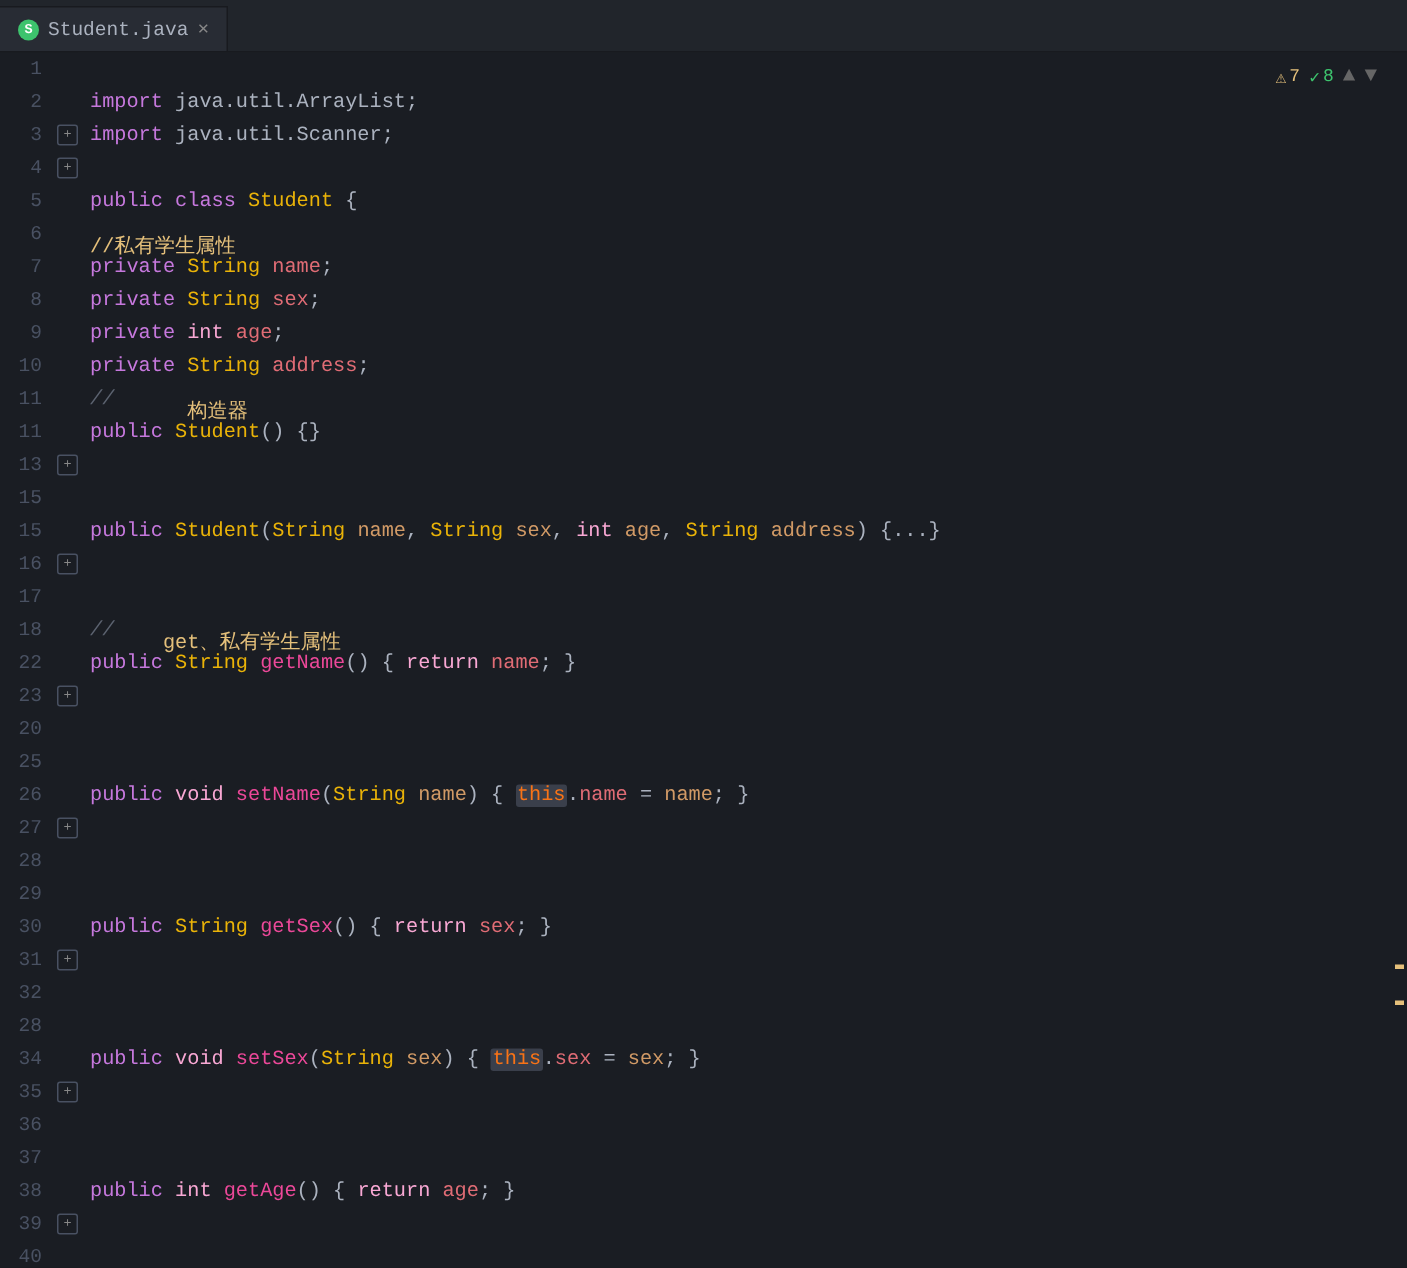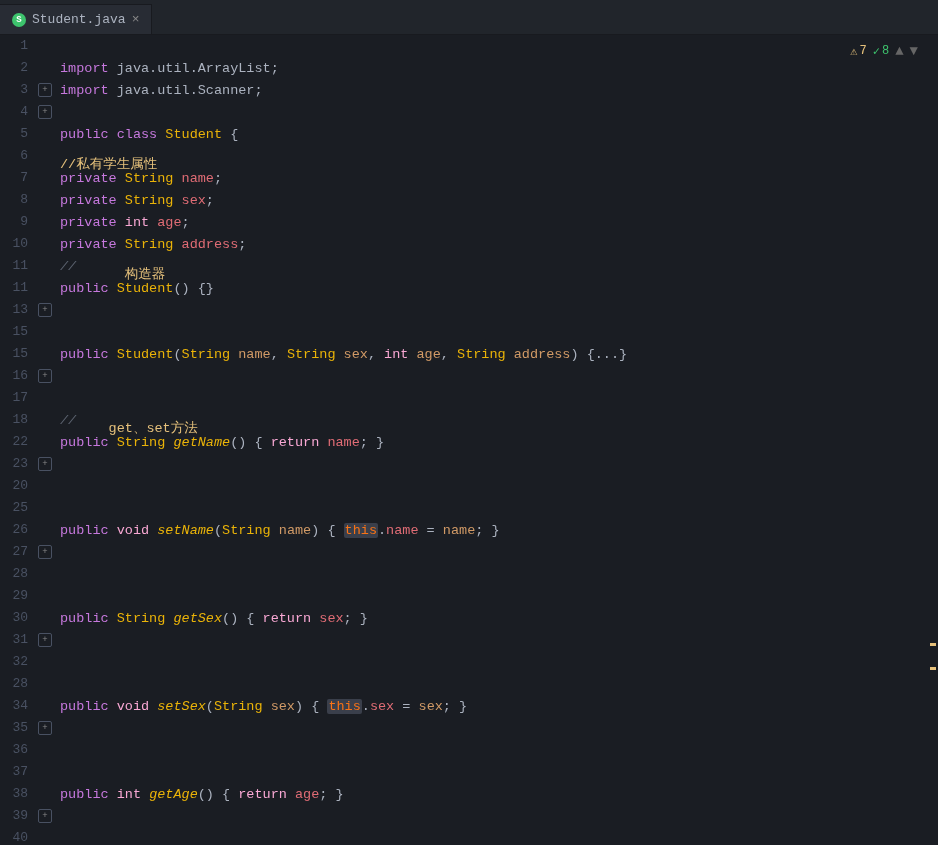--- a/index.html
+++ b/index.html
@@ -114,21 +114,21 @@
       display: flex;
       align-items: center;
       padding-left: 4px;
       white-space: pre;
     }
 
     
     .kw { color: #c678dd; } 
     .kw2 { color: #f9a8d4; } 
     .type { color: #eab308; } 
-    .fn { color: #eab308; font-style: italic; } 
+    .fn { color: #ec4899; } 
     .var { color: #e06c75; } 
     .comment { color: #5c6370; font-style: italic; }
     .comment-cn { color: #e5c07b; margin-top: 16px; } 
     .punc { color: #abb2bf; } 
     .pkg { color: #abb2bf; }
     .param { color: #d19a66; }
     .this-kw { color: #f97316; }
 
     
     .top-indicators {
@@ -365,21 +365,21 @@
       <div class="code-line">        <span class="kw">private </span><span class="type">String </span><span class="var">sex</span><span class="punc">;</span></div>
       <div class="code-line">        <span class="kw">private </span><span class="kw2">int </span><span class="var">age</span><span class="punc">;</span></div>
       <div class="code-line">        <span class="kw">private </span><span class="type">String </span><span class="var">address</span><span class="punc">;</span></div>
       <div class="code-line"><span class="comment">//</span><span class="punc">      </span><span class="comment-cn">构造器</span></div>
       <div class="code-line">        <span class="kw">public </span><span class="type">Student</span><span class="punc">() {}</span></div>
       <div class="code-line"></div>
       <div class="code-line"></div>
       <div class="code-line">        <span class="kw">public </span><span class="type">Student</span><span class="punc">(</span><span class="type">String </span><span class="param">name</span><span class="punc">, </span><span class="type">String </span><span class="param">sex</span><span class="punc">, </span><span class="kw2">int </span><span class="param">age</span><span class="punc">, </span><span class="type">String </span><span class="param">address</span><span class="punc">) {...}</span></div>
       <div class="code-line"></div>
       <div class="code-line"></div>
-      <div class="code-line"><span class="comment">//</span><span class="punc">    </span><span class="comment-cn">get、set方法</span></div>
+      <div class="code-line"><span class="comment">//</span><span class="punc">    </span><span class="comment-cn">get、私有学生属性</span></div>
       <div class="code-line">        <span class="kw">public </span><span class="type">String </span><span class="fn">getName</span><span class="punc">() { </span><span class="kw2">return </span><span class="var">name</span><span class="punc">; }</span></div>
       <div class="code-line"></div>
       <div class="code-line"></div>
       <div class="code-line"></div>
       <div class="code-line">        <span class="kw">public </span><span class="kw2">void </span><span class="fn">setName</span><span class="punc">(</span><span class="type">String </span><span class="param">name</span><span class="punc">) { </span><span class="this-kw" style="background: rgb(58, 63, 75); border-radius: 2px; padding: 0px 1px;">this</span><span class="punc">.</span><span class="var">name</span><span class="punc"> = </span><span class="param">name</span><span class="punc">; }</span></div>
       <div class="code-line"></div>
       <div class="code-line"></div>
       <div class="code-line"></div>
       <div class="code-line">        <span class="kw">public </span><span class="type">String </span><span class="fn">getSex</span><span class="punc">() { </span><span class="kw2">return </span><span class="var">sex</span><span class="punc">; }</span></div>
       <div class="code-line"></div>

